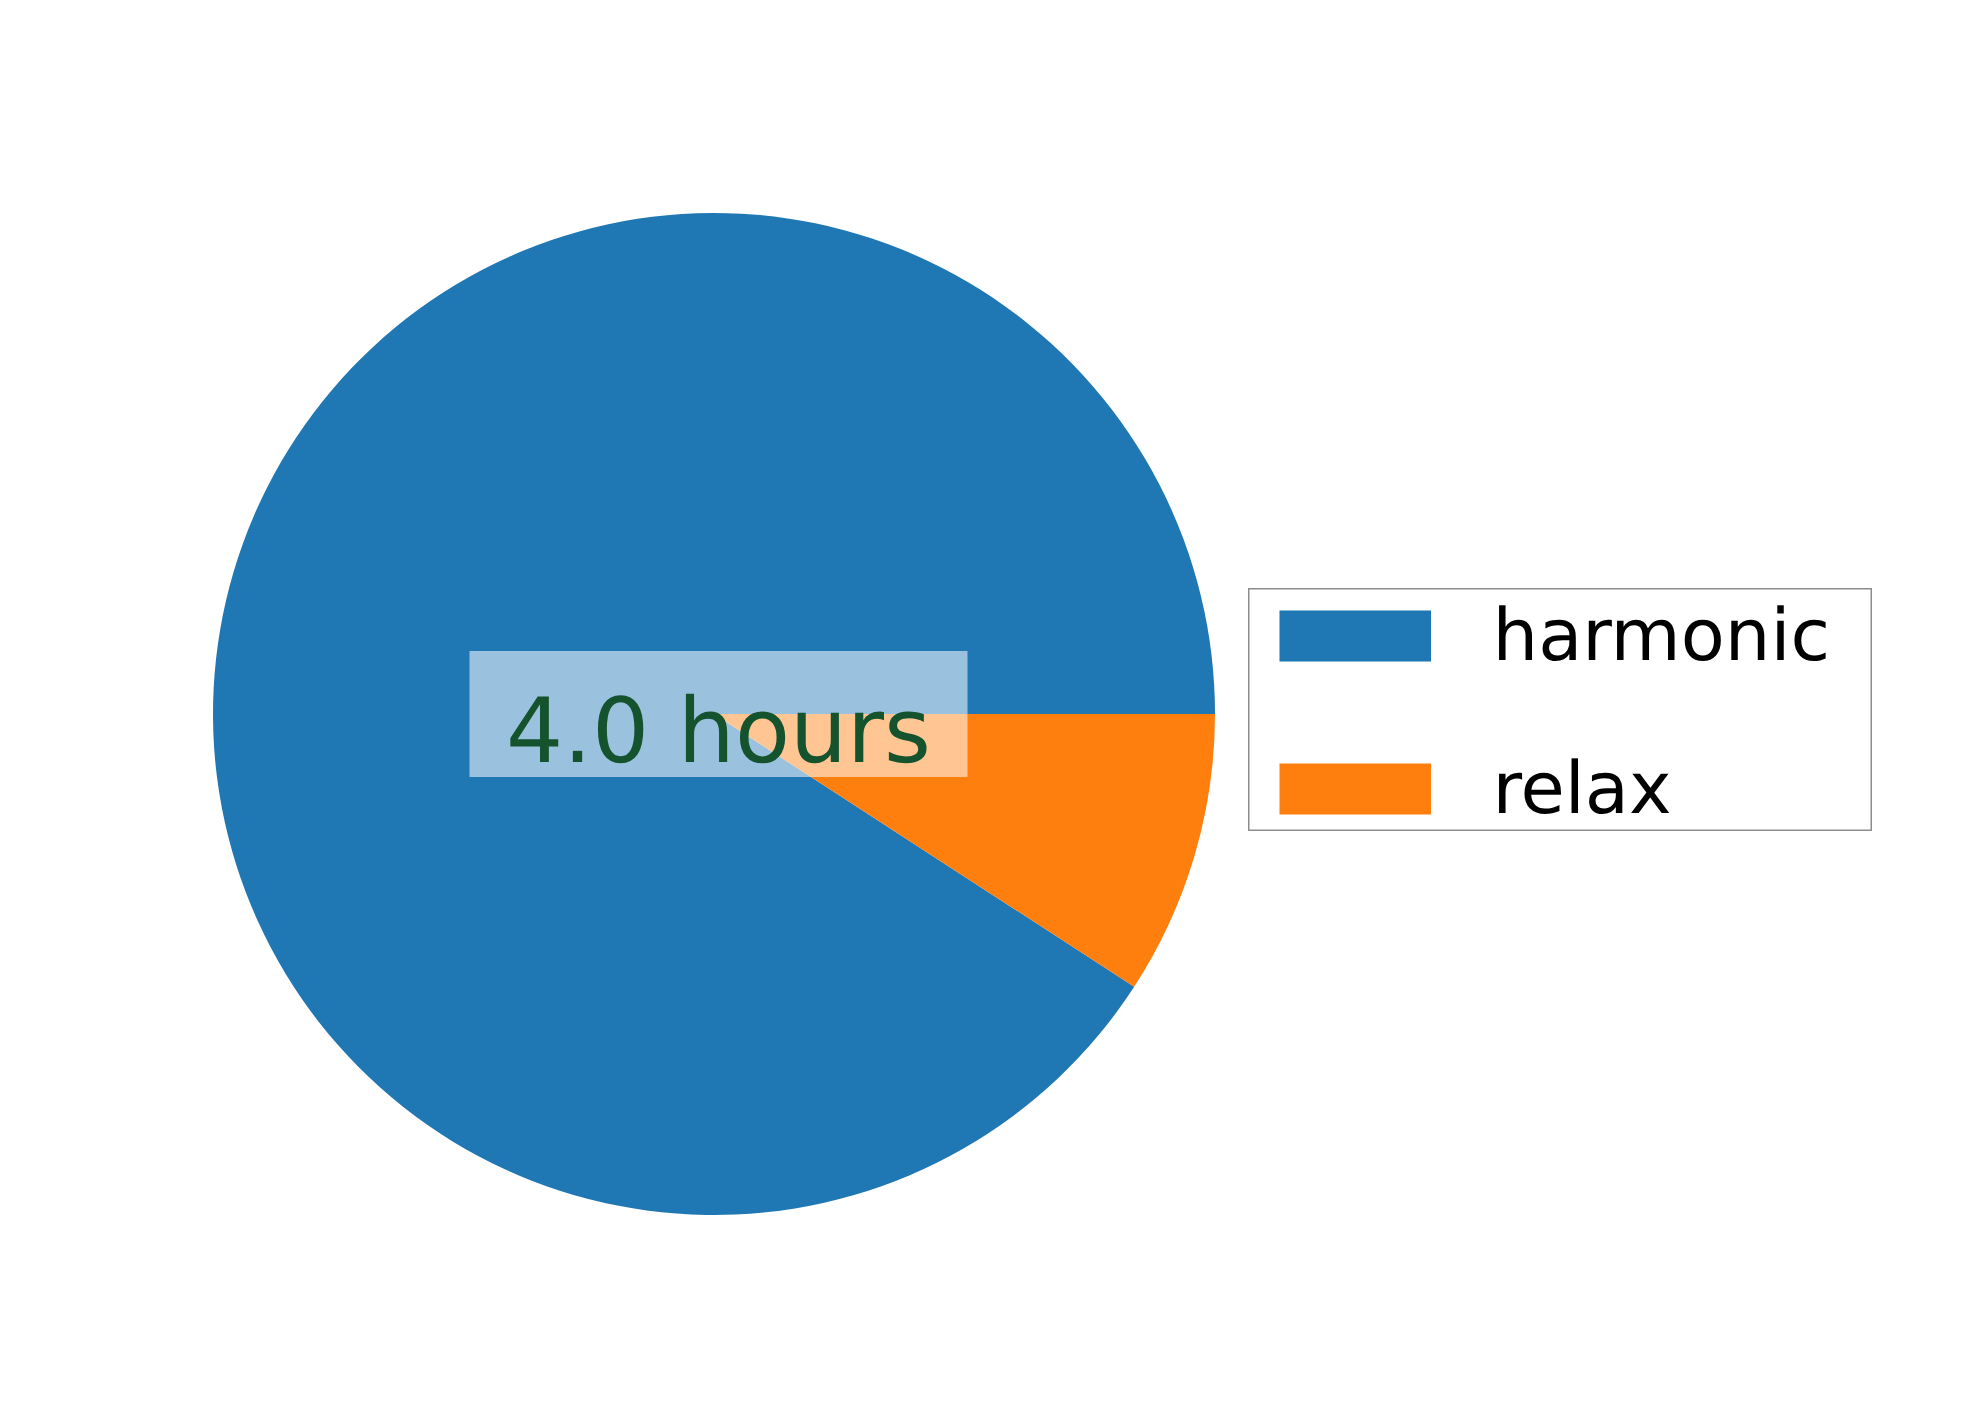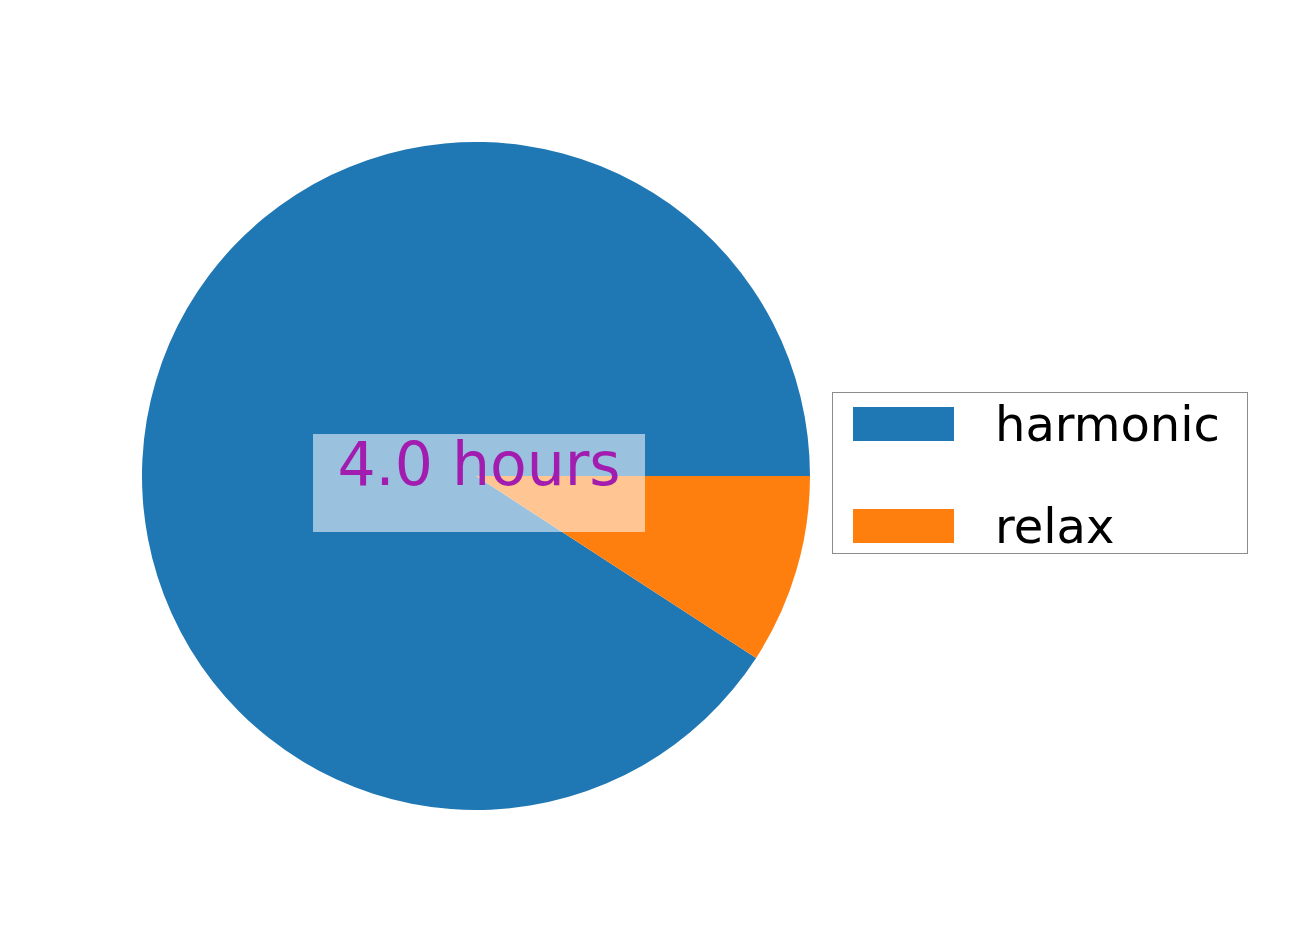--- a/index.html
+++ b/index.html
@@ -22,26 +22,26 @@
     left: 0;
     top: 0;
     width: 1307px;
     height: 951px;
   }
   .center-label {
     position: absolute;
     left: 313px;
     top: 434px;
     width: 332px;
-    height: 98px;
+    height: 84px;
     display: flex;
-    align-items: flex-start;
+    align-items: flex-end;
     justify-content: center;
     background: rgba(255, 255, 255, 0.55);
-    color: #a21caf;
+    color: #14532d;
     font-family: "DejaVu Sans", sans-serif;
     font-size: 60px;
     line-height: 1;
     letter-spacing: 0px;
     white-space: nowrap;
   }
   .legend-box {
     position: absolute;
     left: 832px;
     top: 392px;

